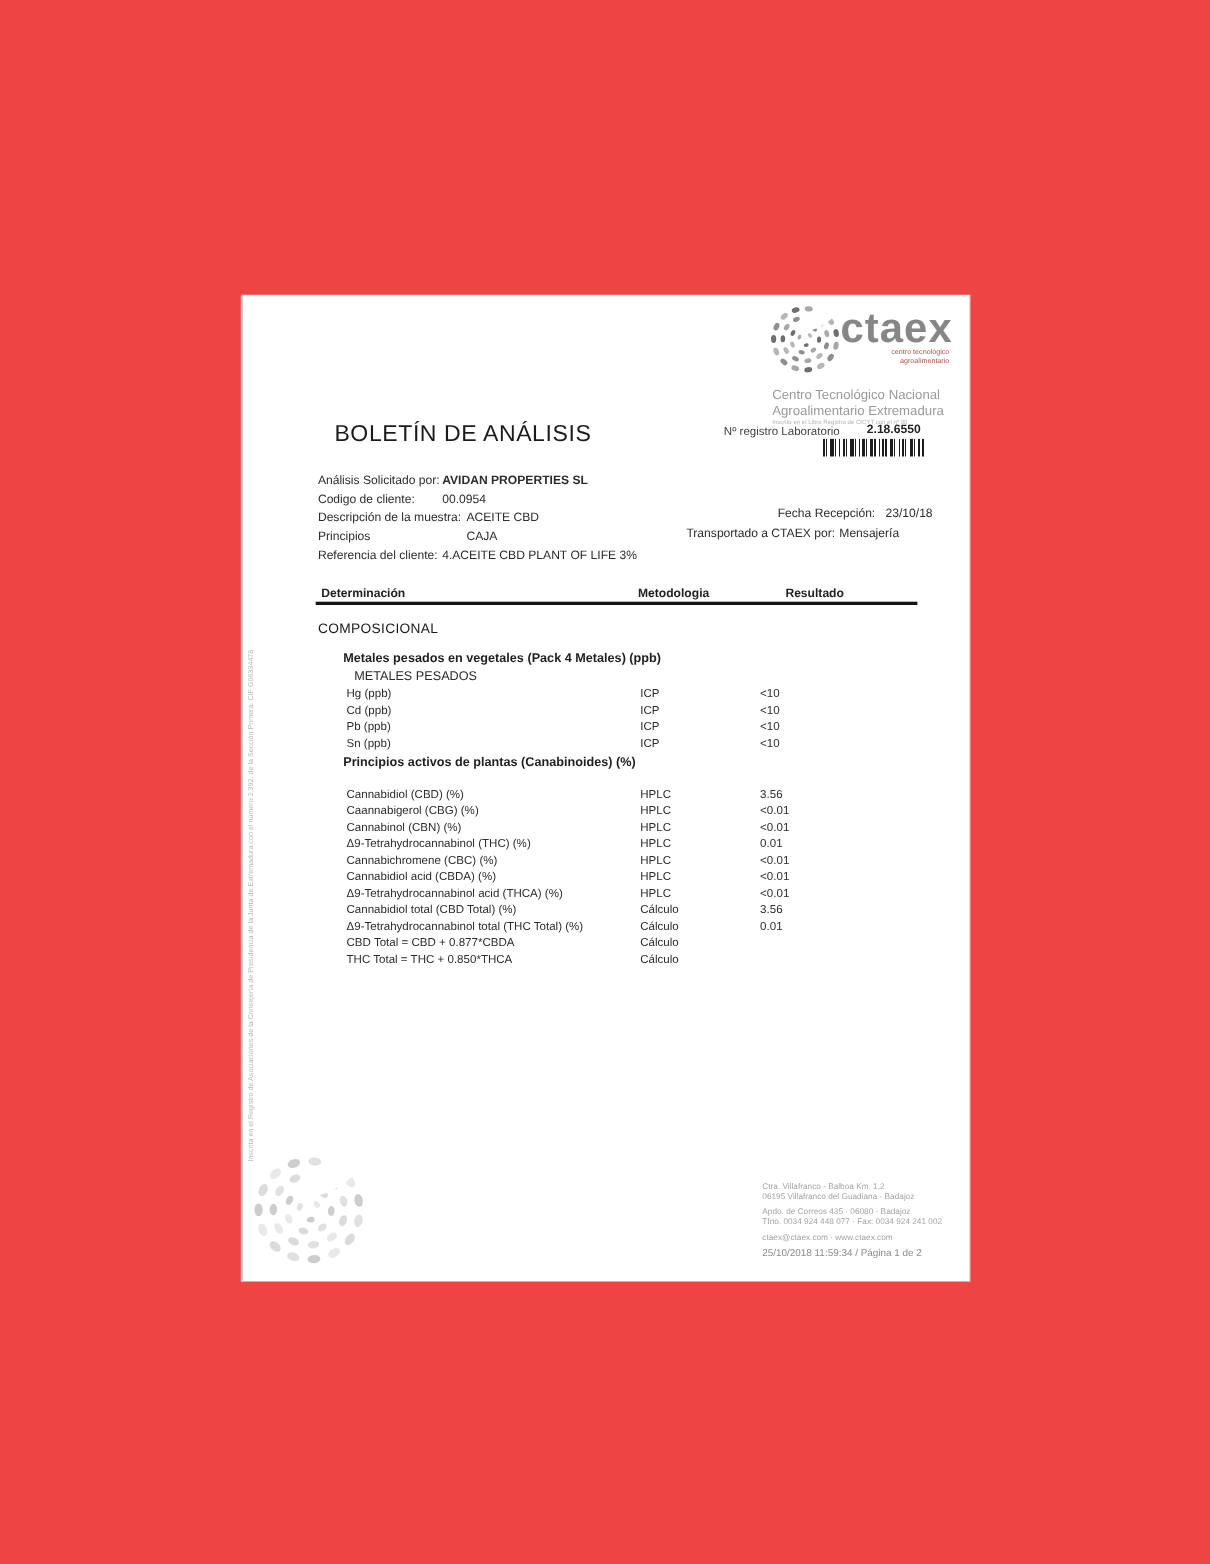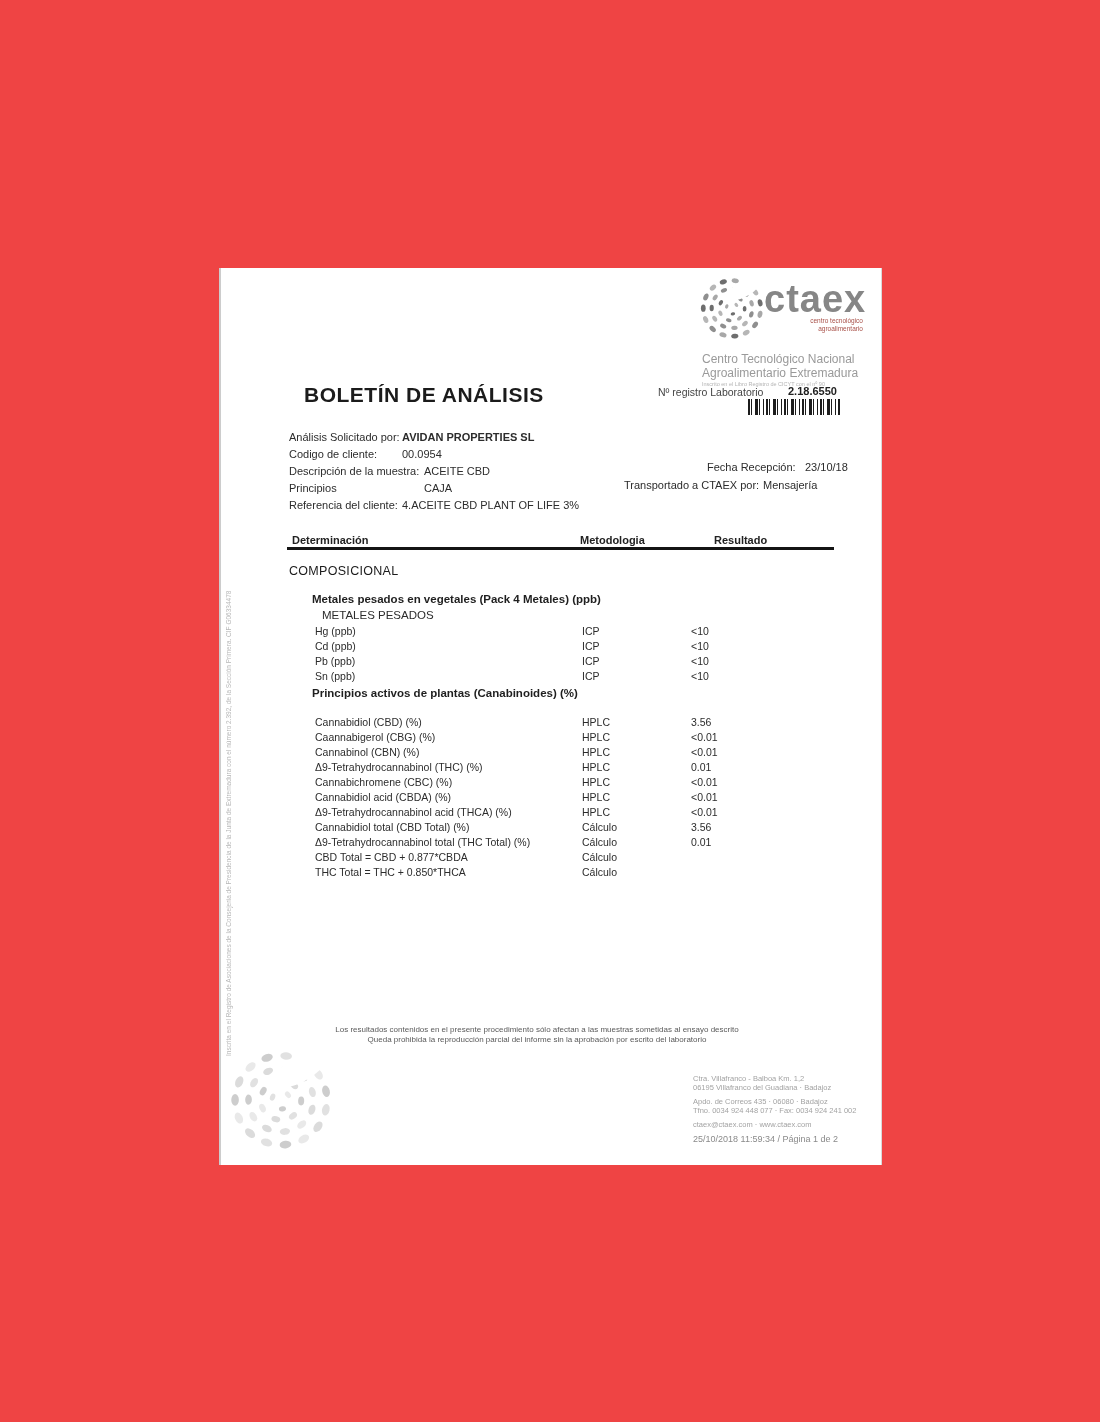--- a/index.html
+++ b/index.html
@@ -12,21 +12,21 @@
   .globe-svg{position:absolute;}
   .wordmark{position:absolute;left:543px;top:10px;font-size:38px;font-weight:bold;color:#868686;letter-spacing:1px;}
   .tagline{position:absolute;left:558px;top:49px;width:84px;text-align:right;font-size:6.5px;line-height:7.5px;color:#a85048;}
   .orgblock{position:absolute;left:481px;top:85px;font-size:12px;line-height:13.5px;color:#9a9a9a;}
   .orgtiny{font-size:5.5px;color:#b4b4b4;line-height:8px;}
   .registro{position:absolute;left:437px;top:118px;font-size:10.5px;color:#444;}
   .registro b{position:absolute;left:130px;top:-1px;font-size:11px;color:#222;white-space:nowrap;}
   .barcode{position:absolute;left:527px;top:131px;width:92px;height:16px;
     background:repeating-linear-gradient(90deg,#1c1c1c 0 2px,#fff 2px 3px,#1c1c1c 3px 4px,#fff 4px 7px,#1c1c1c 7px 10px,#fff 10px 11px,#1c1c1c 11px 12px,#fff 12px 15px,#1c1c1c 15px 16px,#fff 16px 18px);}
 
-  .doc-title{position:absolute;left:83px;top:115px;font-size:21px;font-weight:bold;color:#1b1b1b;letter-spacing:0.5px;}
+  .doc-title{position:absolute;left:83px;top:115px;font-size:21px;font-weight:normal;color:#1b1b1b;letter-spacing:0.5px;}
 
   
   .info-row{position:absolute;left:68px;font-size:11px;color:#2c2c2c;}
   .info-row .val{position:absolute;left:113px;top:0;white-space:nowrap;}
   .info-row .val.b{font-weight:bold;}
   .recep-row{position:absolute;font-size:11px;color:#2c2c2c;white-space:nowrap;}
 
   
   .thead{position:absolute;top:266px;font-size:11px;font-weight:bold;color:#222;}
   .rule{position:absolute;left:66px;top:279px;width:547px;height:3px;background:#141414;}
@@ -224,24 +224,20 @@
       <span class="c-name">CBD Total = CBD + 0.877*CBDA</span>
       <span class="c-method">Cálculo</span>
       <span class="c-result"></span>
     </div>
     <div class="trow" style="top:598px">
       <span class="c-name">THC Total = THC + 0.850*THCA</span>
       <span class="c-method">Cálculo</span>
       <span class="c-result"></span>
     </div>
 
-    <div class="disclaimer">
-      <div>Los resultados contenidos en el presente procedimiento sólo afectan a las muestras sometidas al ensayo descrito</div>
-      <div>Queda prohibida la reproducción parcial del informe sin la aprobación por escrito del laboratorio</div>
-    </div>
 
     <svg class="globe-svg" id="globe-watermark" style="left:4px;top:774px;width:112px;height:112px;opacity:0.75;" viewBox="0 0 100 100">
         <ellipse cx="12.7" cy="35.6" rx="5.2" ry="3.4" fill="#cfcfcf" transform="rotate(1734 12.7 35.6)"></ellipse>
         <ellipse cx="22.8" cy="22.3" rx="5.2" ry="3.4" fill="#e2e2e2" transform="rotate(1758 22.8 22.3)"></ellipse>
         <ellipse cx="37.6" cy="14.1" rx="5.2" ry="3.4" fill="#bdbdbd" transform="rotate(1782 37.6 14.1)"></ellipse>
         <ellipse cx="54.6" cy="12.5" rx="5.2" ry="3.4" fill="#d8d8d8" transform="rotate(1806 54.6 12.5)"></ellipse>
         <ellipse cx="70.7" cy="17.7" rx="5.2" ry="3.4" fill="#cfcfcf" transform="rotate(1830 70.7 17.7)"></ellipse>
         <ellipse cx="83.3" cy="28.8" rx="5.2" ry="3.4" fill="#e2e2e2" transform="rotate(1854 83.3 28.8)"></ellipse>
         <ellipse cx="90.2" cy="44.0" rx="5.2" ry="3.4" fill="#bdbdbd" transform="rotate(1878 90.2 44.0)"></ellipse>
         <ellipse cx="90.0" cy="60.5" rx="5.2" ry="3.4" fill="#d8d8d8" transform="rotate(1902 90.0 60.5)"></ellipse>

